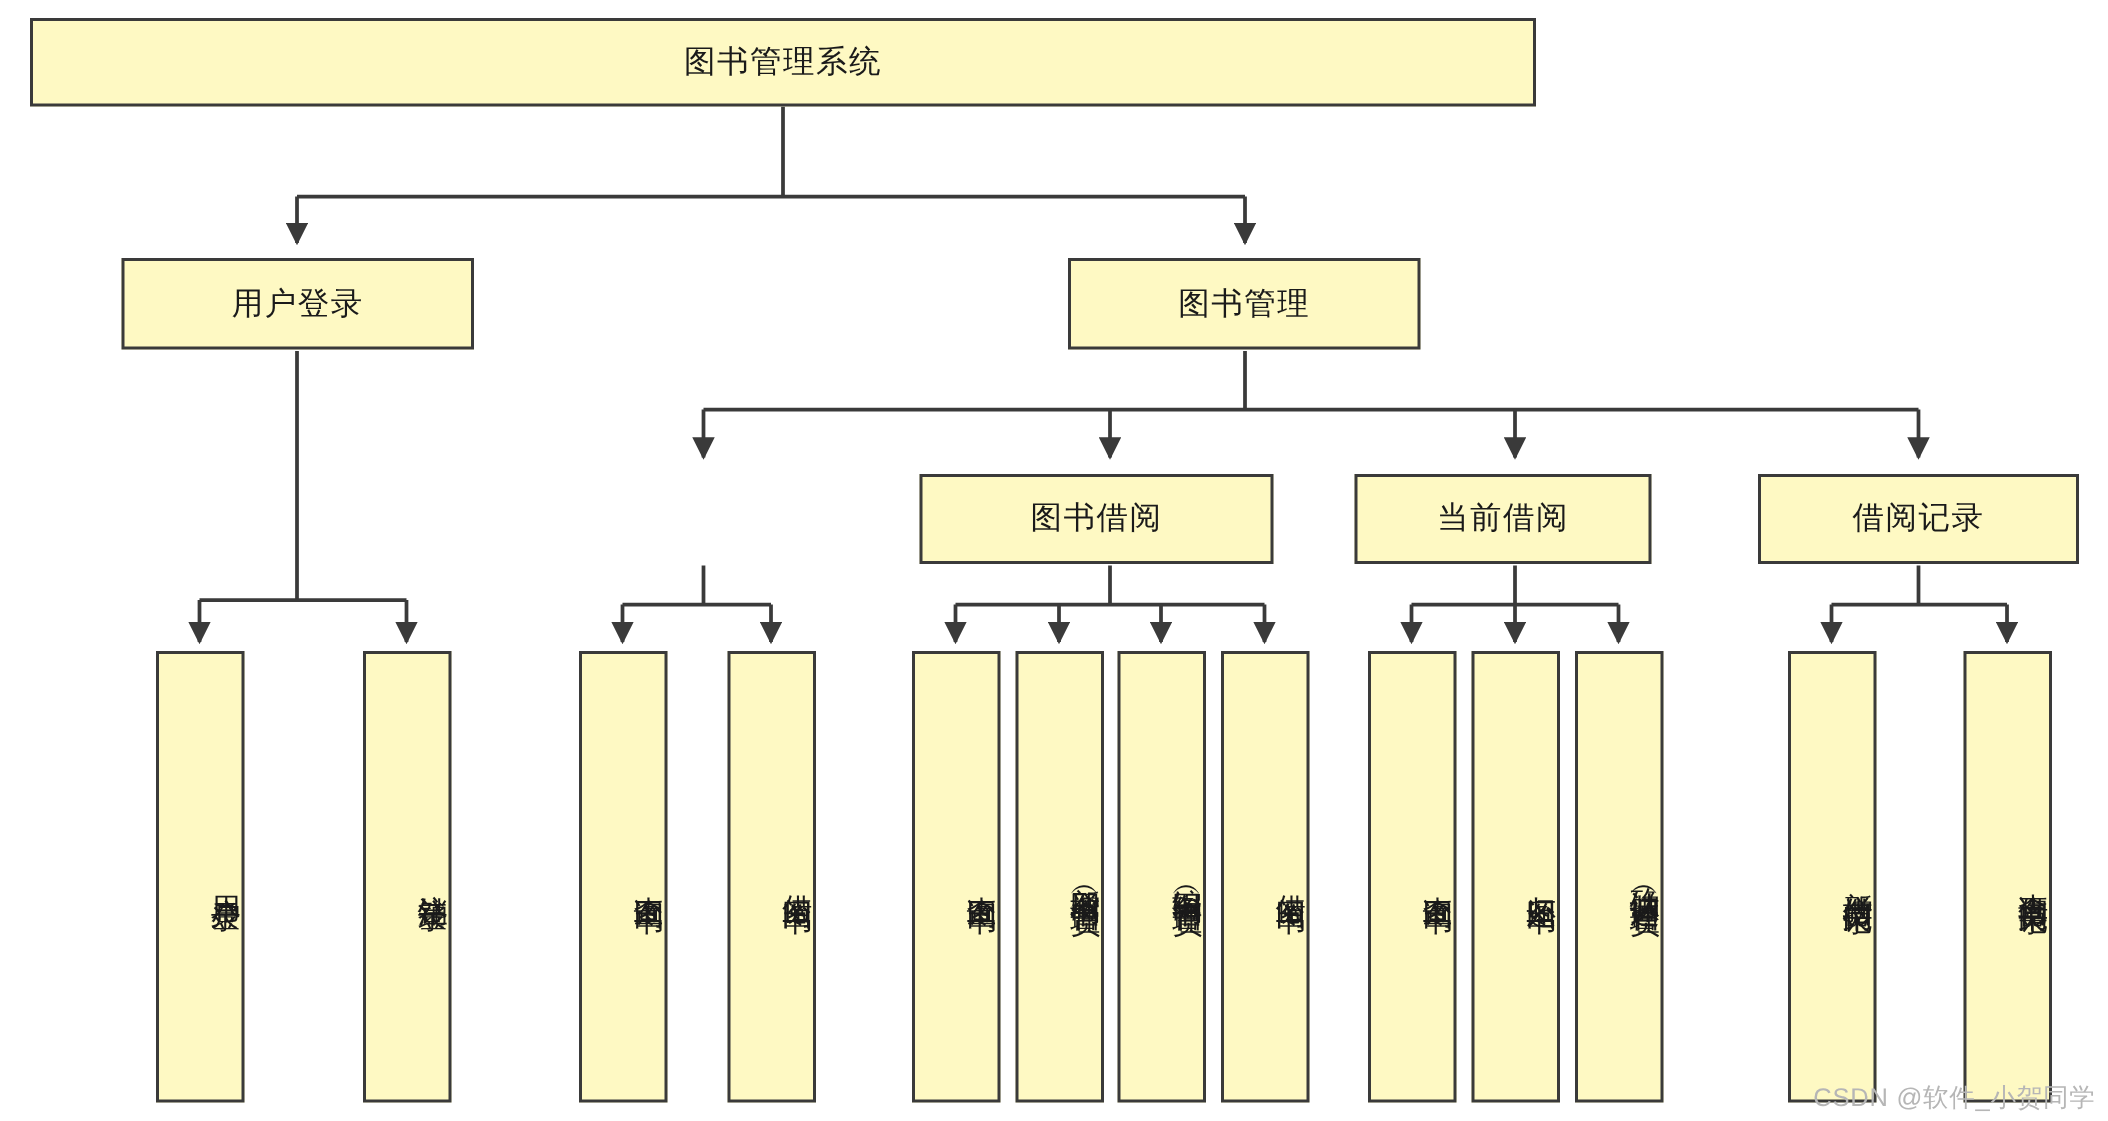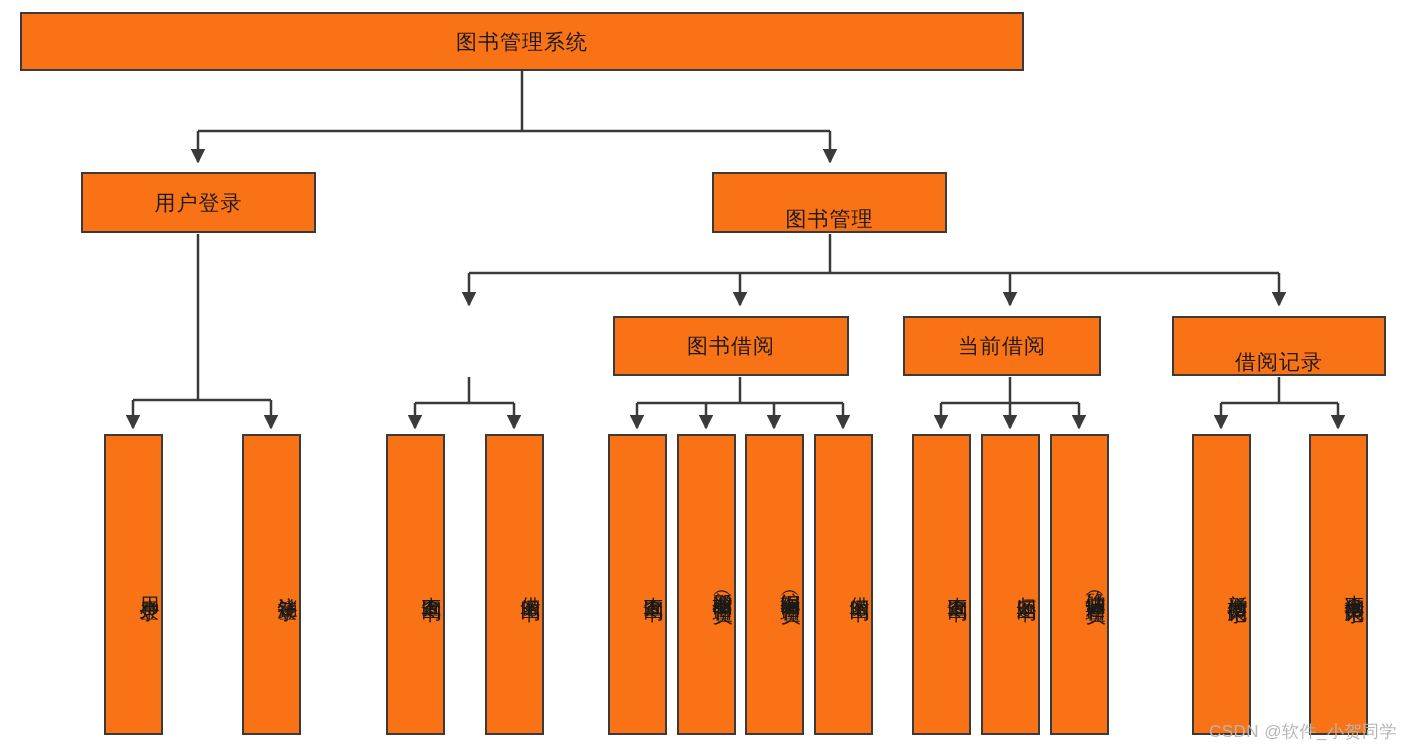--- a/index.html
+++ b/index.html
@@ -22,21 +22,21 @@
     position: absolute;
     left: 0;
     top: 0;
     width: 1405px;
     height: 747px;
     pointer-events: none;
   }
   .node {
     position: absolute;
     box-sizing: border-box;
-    background: #f97316;
+    background: #fef9c3;
     border: 2px solid #3a3a3a;
     display: flex;
     align-items: center;
     justify-content: center;
     color: #1a1a1a;
     z-index: 2;
   }
   .node.horiz {
     font-size: 21px;
     letter-spacing: 1px;
@@ -131,31 +131,31 @@
     </g>
   </svg>
 
   <div class="node horiz" style="left:20px; top:12px; width:1004px; height:59px;">
     <span class="node-label">图书管理系统</span>
   </div>
 
   <div class="node horiz" style="left:81px; top:172px; width:235px; height:61px;">
     <span class="node-label">用户登录</span>
   </div>
-  <div class="node horiz" style="left:712px; top:172px; width:235px; height:61px;align-items:flex-end;">
+  <div class="node horiz" style="left:712px; top:172px; width:235px; height:61px;">
     <span class="node-label">图书管理</span>
   </div>
 
   <div class="node horiz" style="left:597px; top:316px; width:236px; height:60px;margin-left:16px;">
     <span class="node-label">图书借阅</span>
   </div>
   <div class="node horiz" style="left:903px; top:316px; width:198px; height:60px;">
     <span class="node-label">当前借阅</span>
   </div>
-  <div class="node horiz" style="left:1172px; top:316px; width:214px; height:60px;align-items:flex-end;">
+  <div class="node horiz" style="left:1172px; top:316px; width:214px; height:60px;">
     <span class="node-label">借阅记录</span>
   </div>
 
   <div class="node vert" style="left:104px; top:434px; width:59px; height:301px;">
     <span class="node-label">用户登录</span>
   </div>
   <div class="node vert" style="left:242px; top:434px; width:59px; height:301px;">
     <span class="node-label">注销登录</span>
   </div>
 

